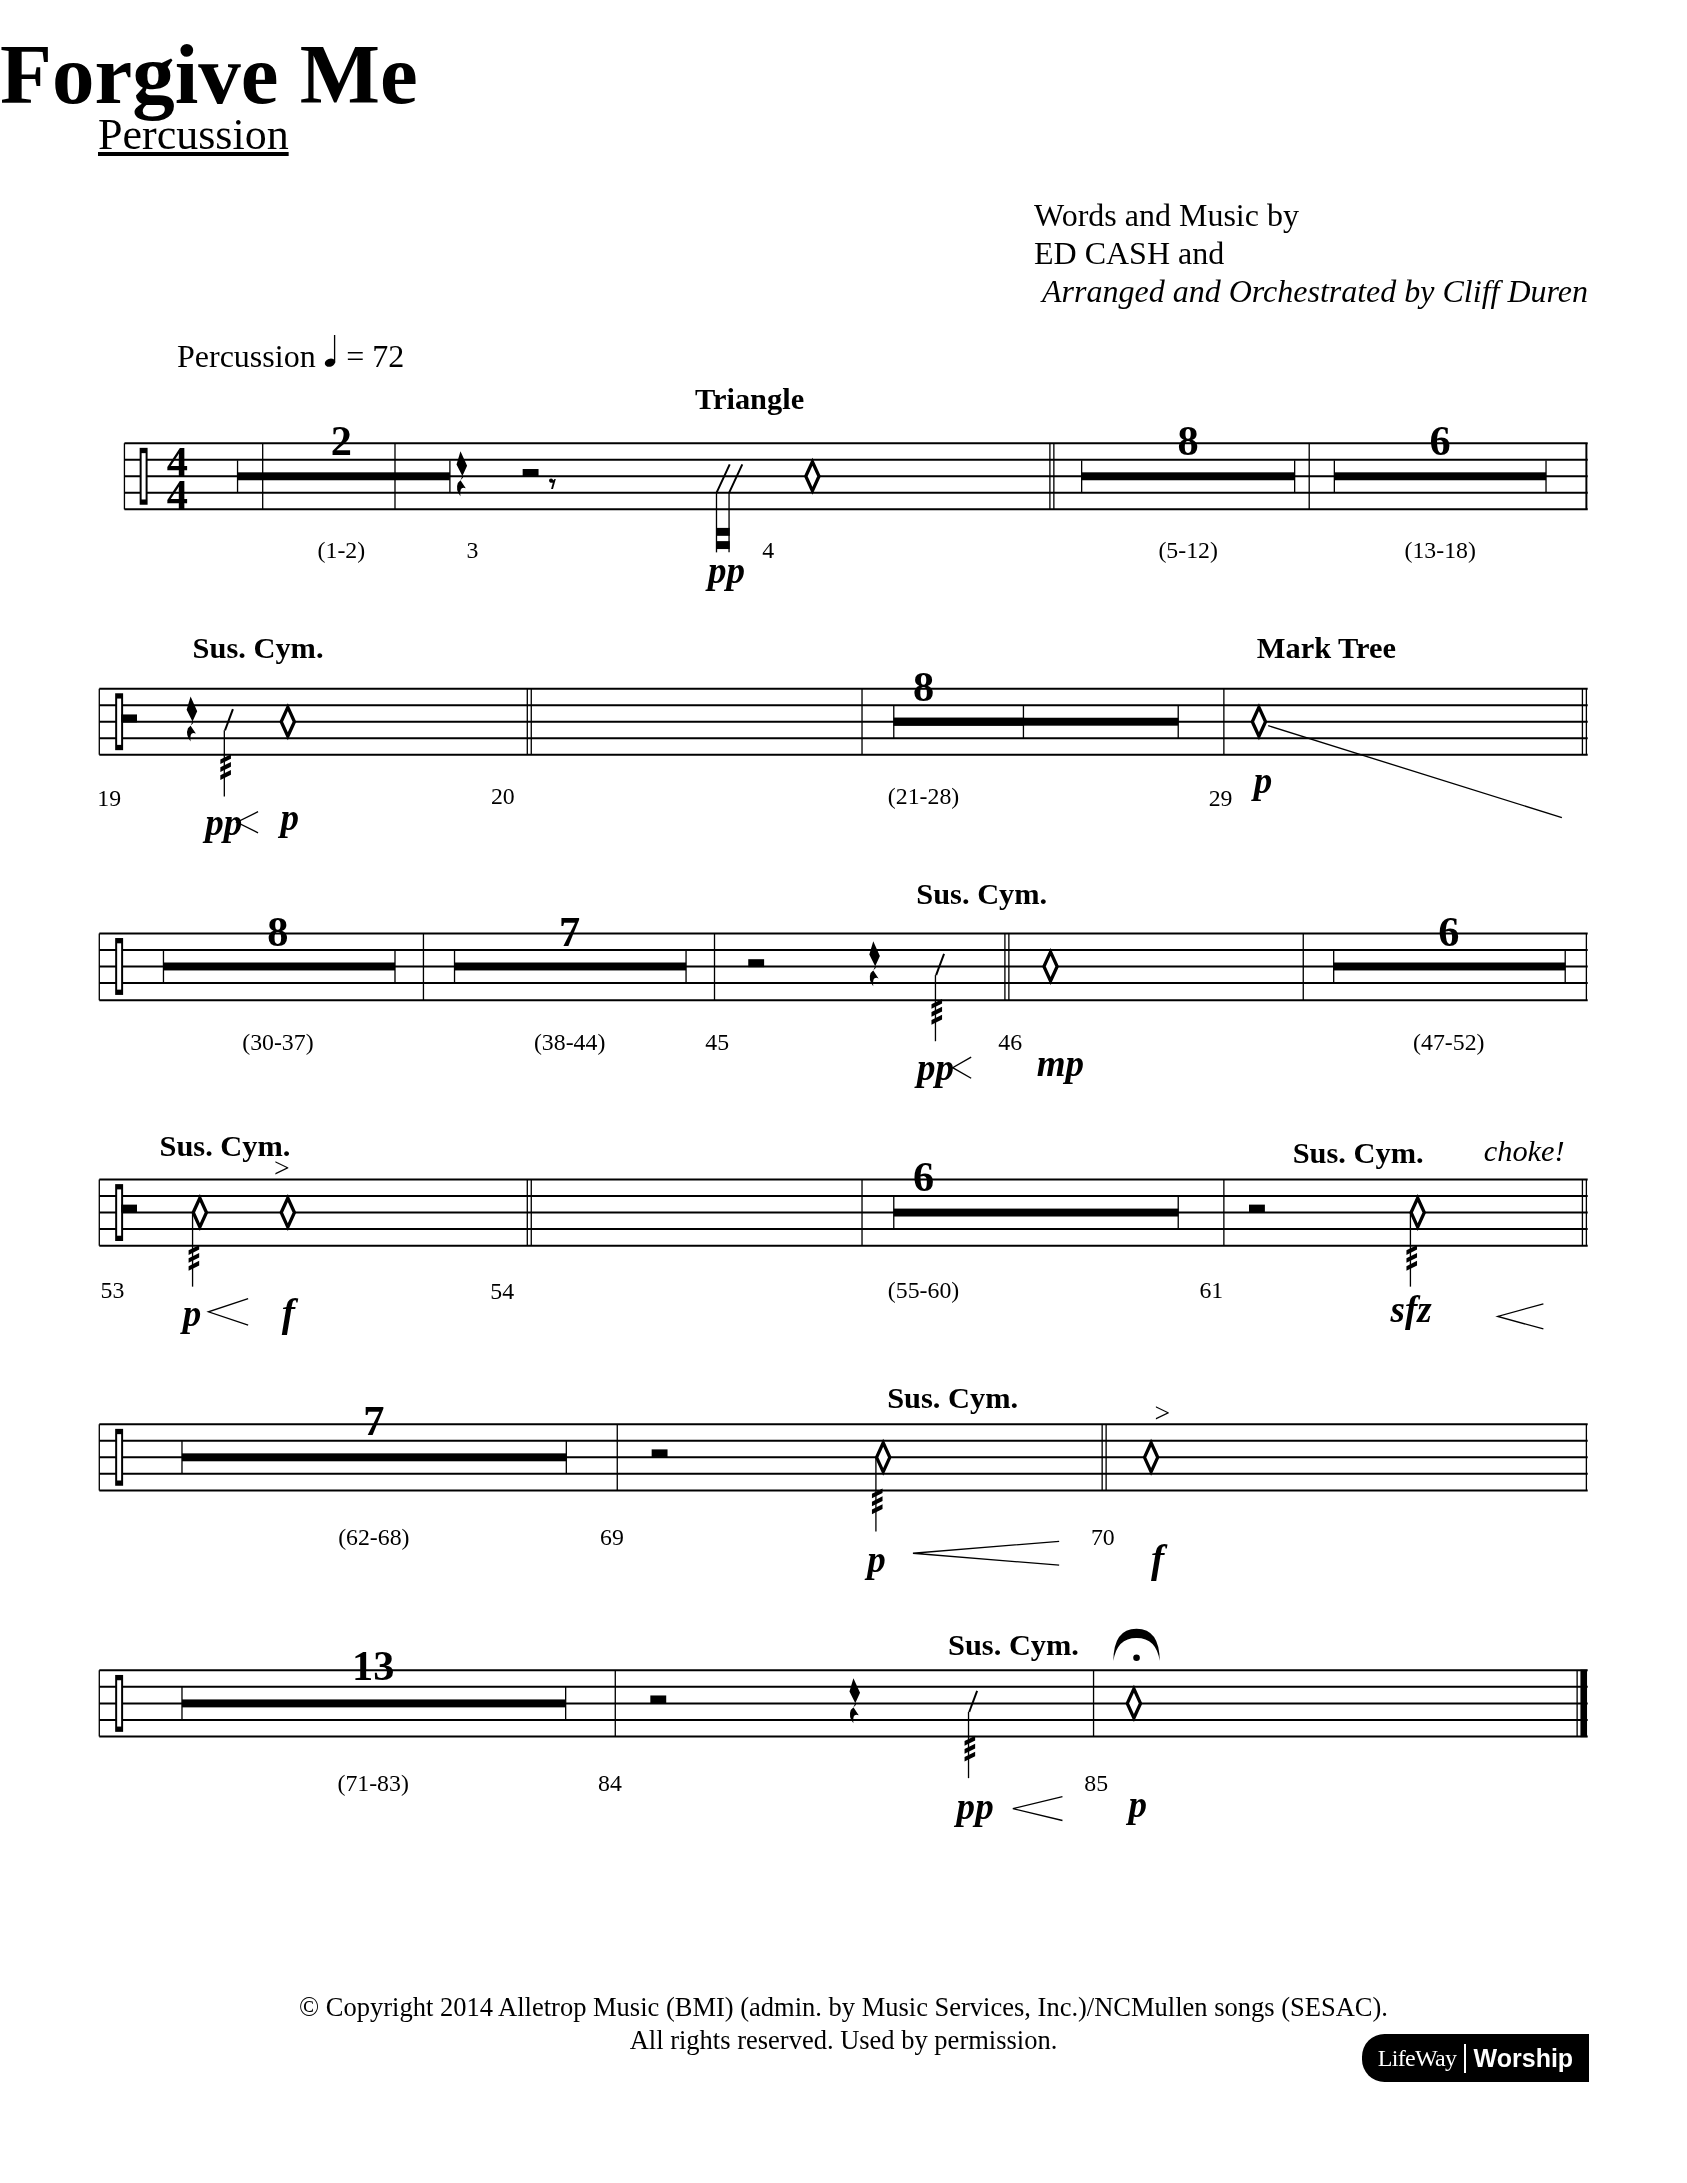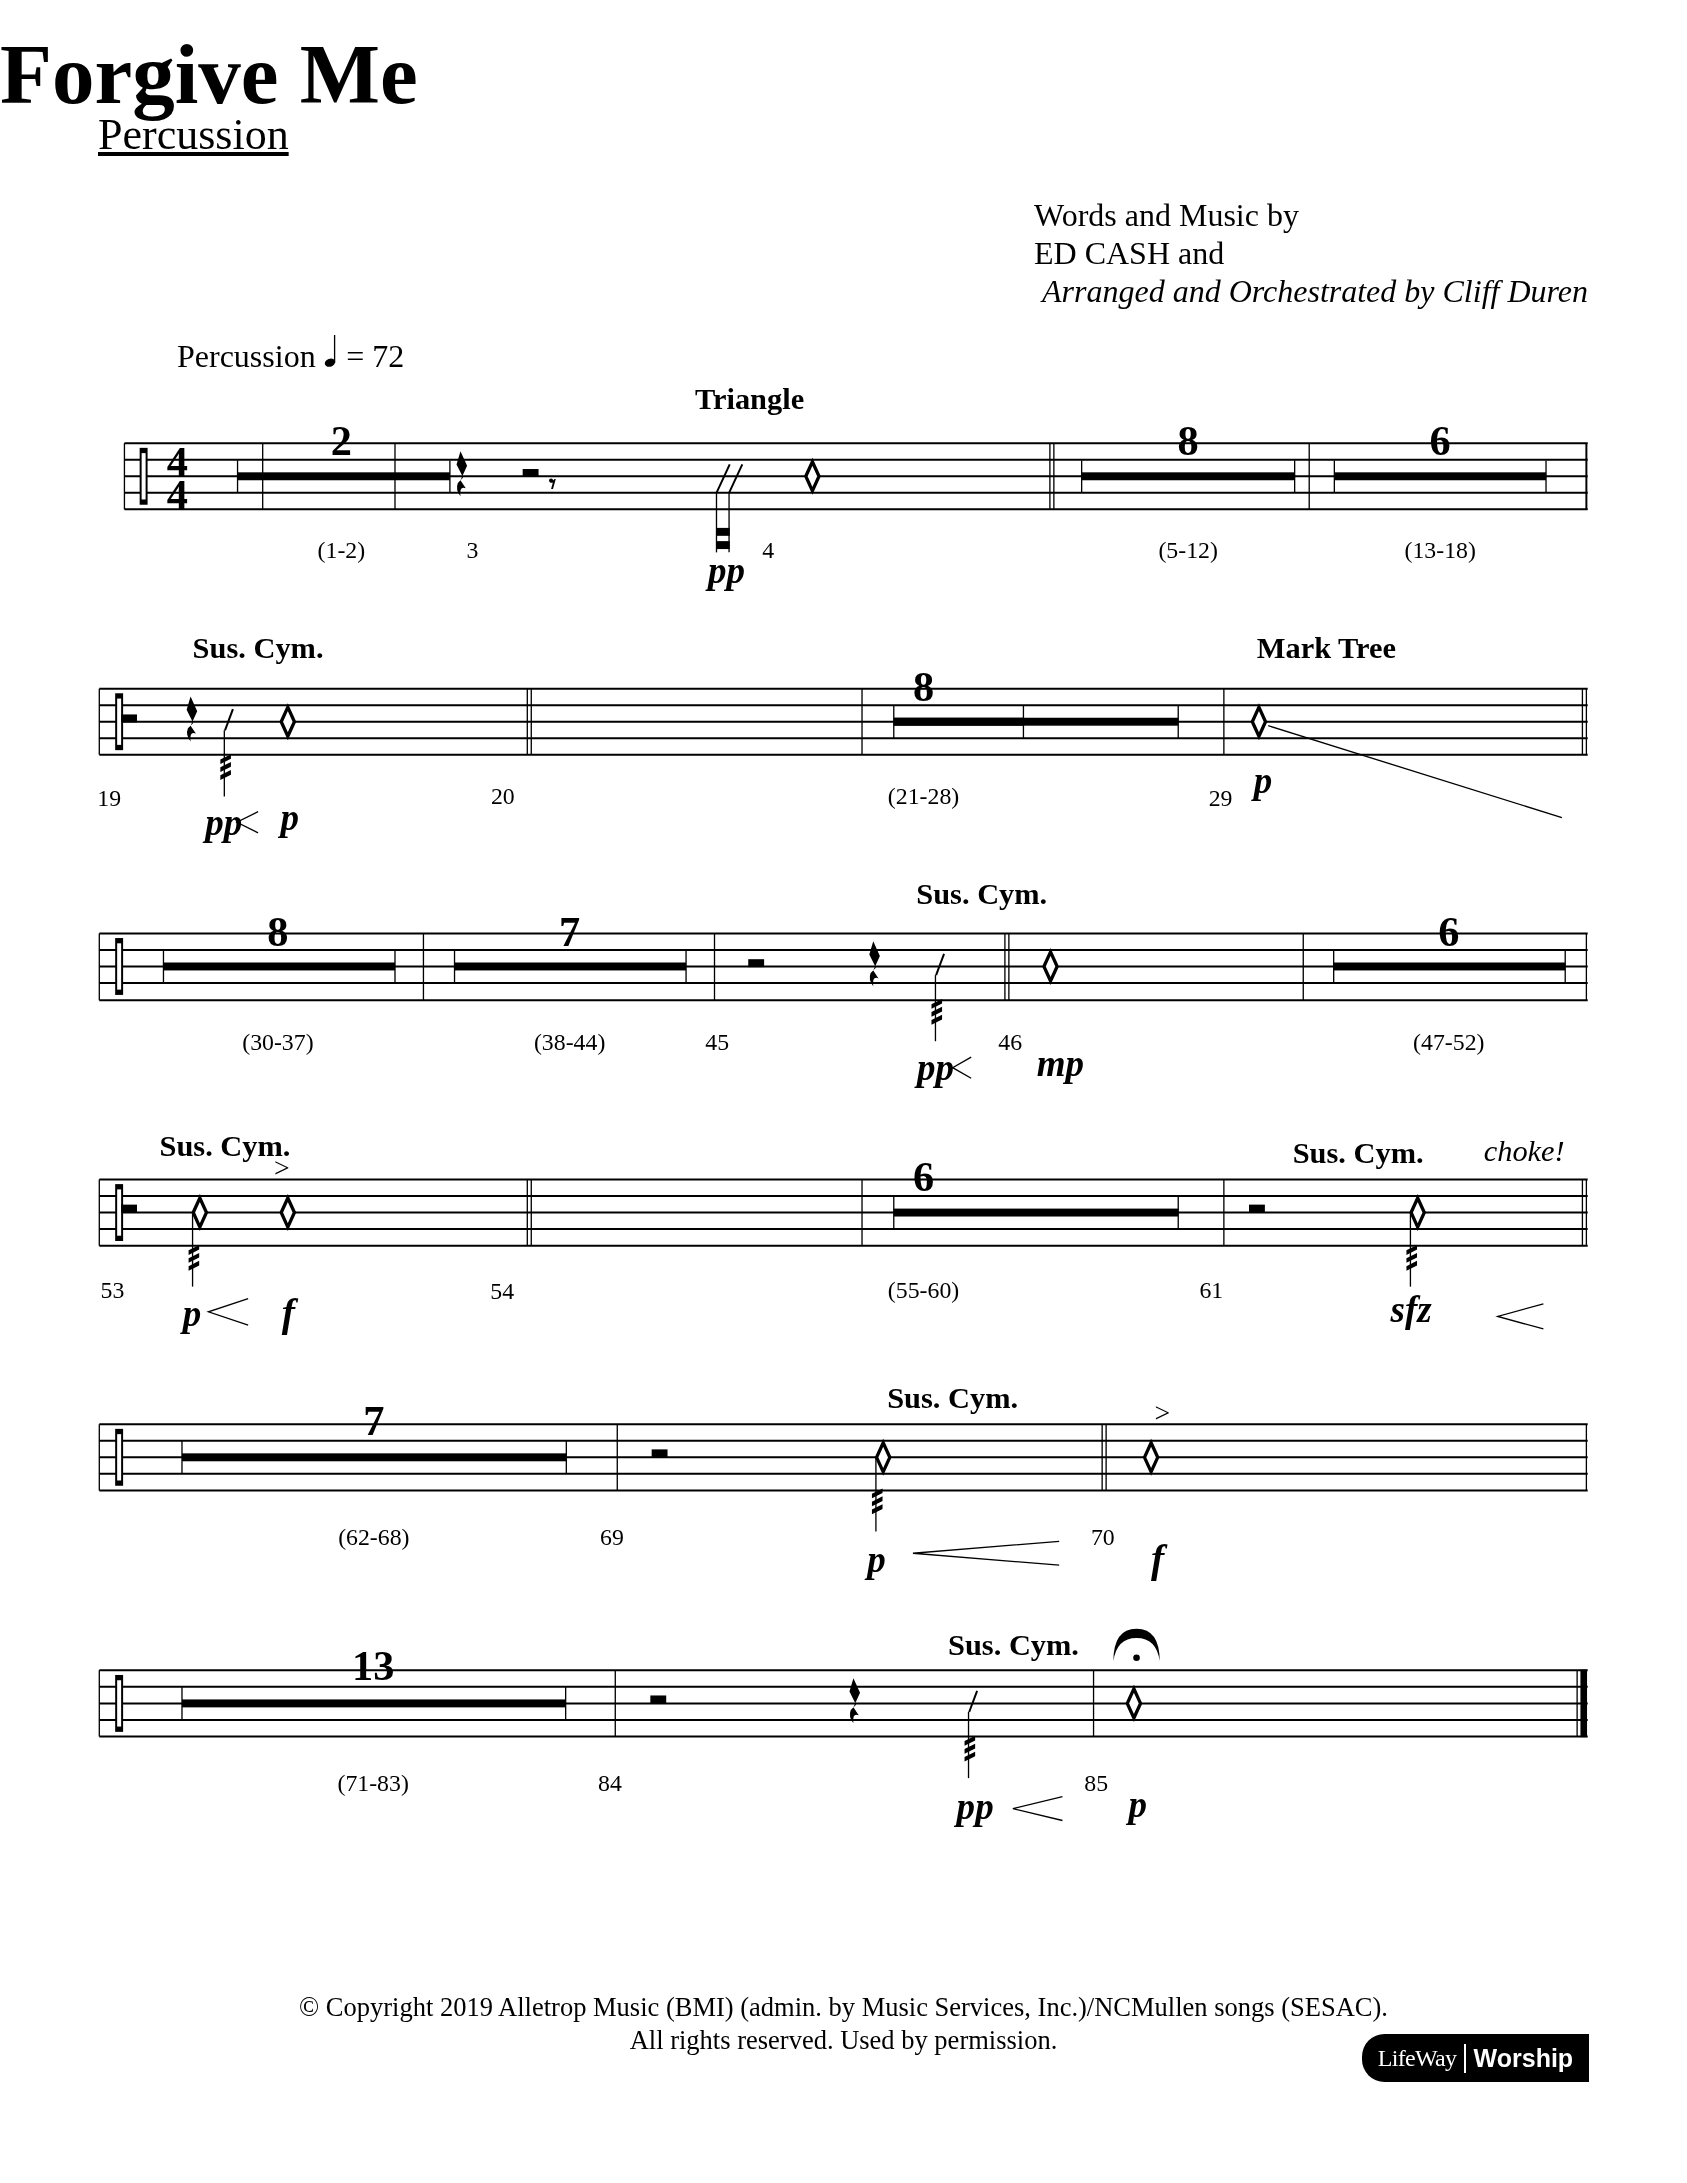--- a/index.html
+++ b/index.html
@@ -432,21 +432,21 @@
       <g transform="translate(1704,2575)">
           <use href="#diamond"></use>
         </g>
       <text x="1657" y="2708" font-size="36" text-anchor="middle">85</text>
       <text x="1720" y="2746" font-size="56" font-style="italic" font-weight="bold" text-anchor="middle">p</text>
     </g>
   </g>
 </svg>
 
 <div class="abs footer">
-  <div>© Copyright 2019 Alletrop Music (BMI) (admin. by Music Services, Inc.)/NCMullen songs (SESAC).</div>
+  <div>© Copyright 2014 Alletrop Music (BMI) (admin. by Music Services, Inc.)/NCMullen songs (SESAC).</div>
   <div>All rights reserved. Used by permission.</div>
 </div>
 
 <div class="abs logo">
   <span class="lw">LifeWay</span>
   <span class="sep"></span>
   <span class="wo">Worship</span>
 </div>
 
 

